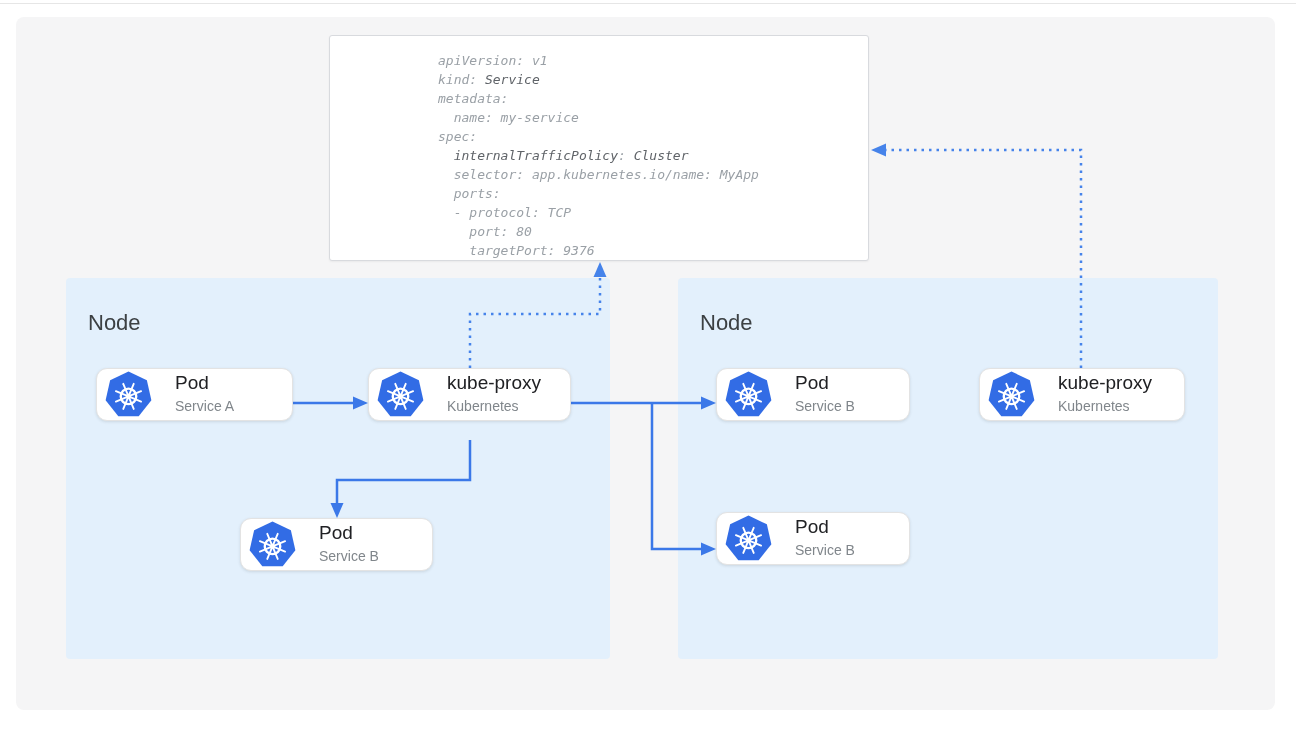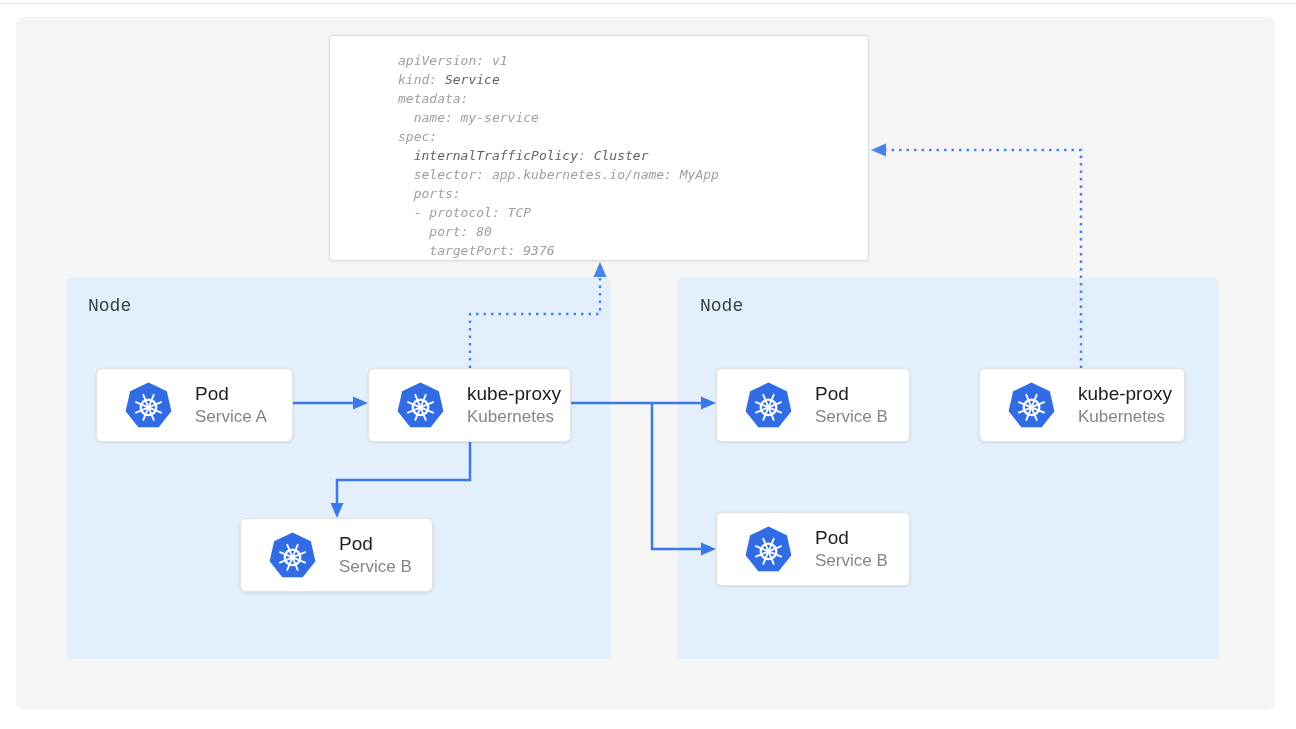--- a/index.html
+++ b/index.html
@@ -25,42 +25,42 @@
   .top-divider { position:absolute; left:0; top:3px; width:1296px; height:1px;
     background:var(--divider); }
 
   .canvas { position:absolute; left:16px; top:17px; width:1259px; height:693px;
     background:var(--canvas-bg); border-radius:8px; }
 
   
   .yaml-box { position:absolute; left:329px; top:35px; width:540px; height:226px;
     background:#ffffff; border:1px solid var(--yaml-border); border-radius:3px;
     box-shadow:0 1px 2px rgba(0,0,0,.05);
-    padding:15px 10px 0 68px; }
+    padding:15px 10px 0 108px; }
   .yaml-code { font-family:"DejaVu Sans Mono", monospace; font-style:italic;
     font-size:13px; line-height:19px; color:var(--yaml-text); white-space:pre; }
   .yaml-code .b { font-weight:normal; color:var(--yaml-bold); }
 
   
   .node { position:absolute; top:278px; height:381px; background:var(--node-bg);
     border-radius:4px; }
   .node-left  { left:66px;  width:544px; }
   .node-right { left:678px; width:540px; }
-  .node-label { position:absolute; left:22px; top:18px; font-size:18px;
-    color:var(--node-label);font-family:Liberation Mono, monospace; }
-
-  
-  .card { position:absolute; height:74px; background:#ffffff;
-    border:1px solid var(--card-border); border-radius:6px;
+  .node-label { position:absolute; left:22px; top:32px; font-size:22px;
+    color:var(--node-label); }
+
+  
+  .card { position:absolute; height:53px; background:#ffffff;
+    border:1px solid var(--card-border); border-radius:11px;
     box-shadow:0 1px 3px rgba(60,64,67,.14);
-    display:flex; align-items:center; padding-left:28px; }
+    display:flex; align-items:center; padding-left:8px; }
   .card .k8s { width:47px; height:49px; flex:0 0 auto; }
   .card .txt { margin-left:23px; display:flex; flex-direction:column; }
   .card .title { font-size:19px; color:var(--title-text); line-height:23px; }
-  .card .subtitle { font-size:17px; color:var(--subtitle-text); line-height:24px; }
+  .card .subtitle { font-size:14px; color:var(--subtitle-text); line-height:24px; }
 
   .card-pod-a        { left:96px;  top:368px; width:197px; }
   .card-kproxy-left  { left:368px; top:368px; width:203px; }
   .card-pod-b-left   { left:240px; top:518px; width:193px; }
   .card-pod-b-r1     { left:716px; top:368px; width:194px; }
   .card-pod-b-r2     { left:716px; top:512px; width:194px; }
   .card-kproxy-right { left:979px; top:368px; width:206px; }
 
   
   svg.overlay { position:absolute; left:0; top:0; width:1296px; height:729px;

